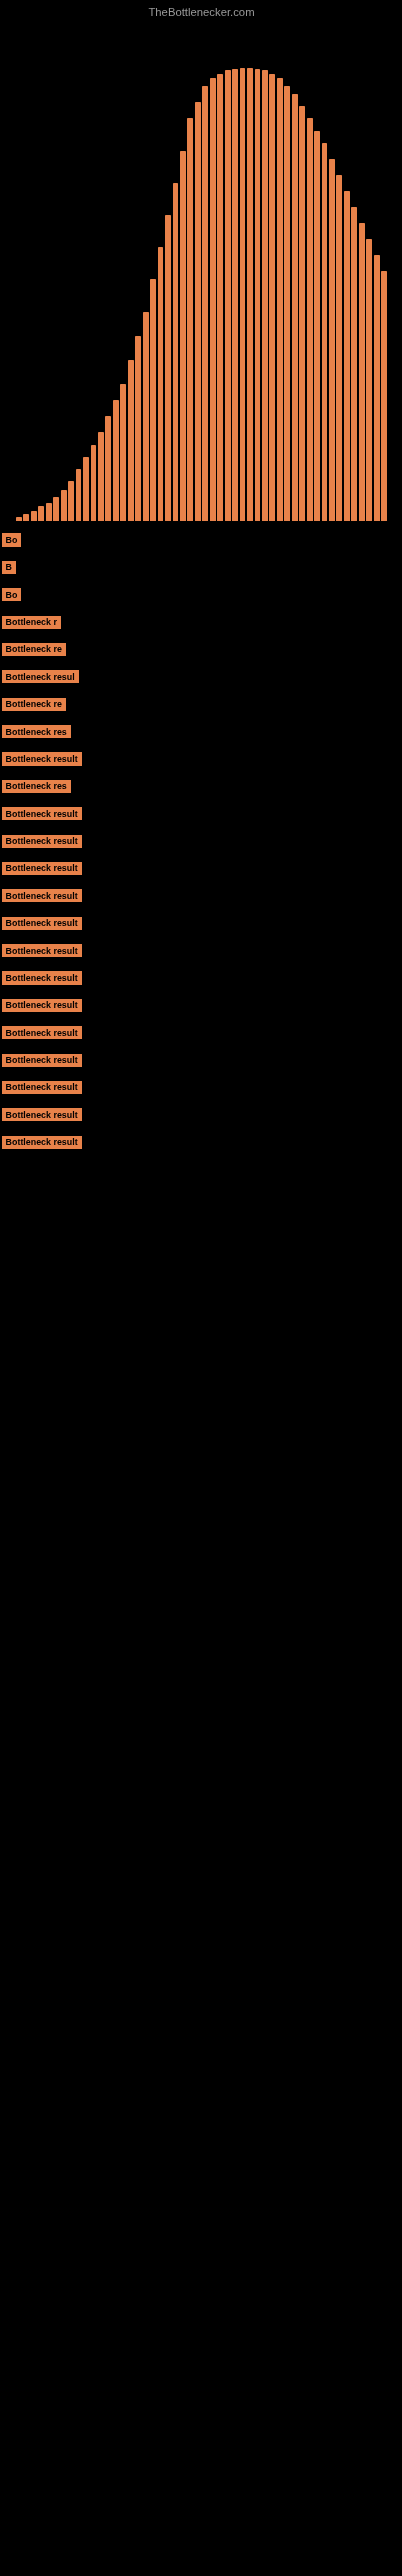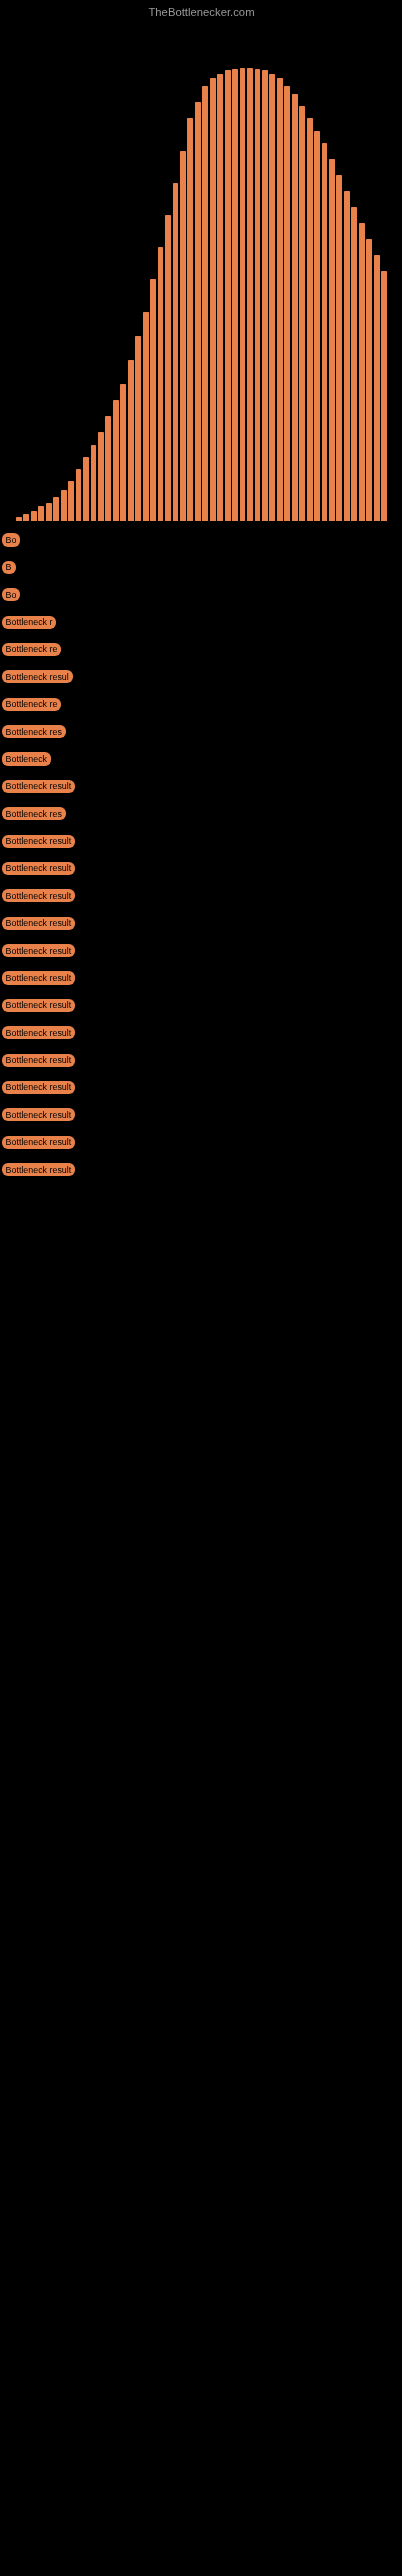--- a/index.html
+++ b/index.html
@@ -62,25 +62,24 @@
     .result-item {
       padding: 4.8px 0 4.8px 1.6px;
       margin-bottom: 1.6px;
     }
 
     .result-label {
       display: inline-block;
       background: #e8824a;
       color: #000;
       font-size: 8.9px;
-      font-weight: normal;
+      font-weight: bold;
       padding: 1.6px 4px;
       white-space: nowrap;
       overflow: hidden;
-      border-radius: 6px;
     }
   </style>
 </head>
 <body>
 
 <div class="site-title">
   <span>TheBottlenecker.com</span>
 </div>
 
 <div class="chart-area">
@@ -242,21 +241,20 @@
 <div class="results-container" id="results-container">
 
 <div class="result-item"><span class="result-label" style="max-width: 28px;">Bo</span></div>
     <div class="result-item"><span class="result-label" style="max-width: 24px;">B</span></div>
     <div class="result-item"><span class="result-label" style="max-width: 28px;">Bo</span></div>
     <div class="result-item"><span class="result-label" style="max-width: 85px;">Bottleneck r</span></div>
     <div class="result-item"><span class="result-label" style="max-width: 93px;">Bottleneck re</span></div>
     <div class="result-item"><span class="result-label" style="max-width: 113px;">Bottleneck resul</span></div>
     <div class="result-item"><span class="result-label" style="max-width: 93px;">Bottleneck re</span></div>
     <div class="result-item"><span class="result-label" style="max-width: 101px;">Bottleneck res</span></div>
-    <div class="result-item"><span class="result-label" style="max-width: 72px;">Bottleneck</span></div>
     <div class="result-item"><span class="result-label" style="max-width: 119px;">Bottleneck result</span></div>
     <div class="result-item"><span class="result-label" style="max-width: 101px;">Bottleneck res</span></div>
     <div class="result-item"><span class="result-label" style="max-width: 119px;">Bottleneck result</span></div>
     <div class="result-item"><span class="result-label" style="max-width: 119px;">Bottleneck result</span></div>
     <div class="result-item"><span class="result-label" style="max-width: 133px;">Bottleneck result</span></div>
     <div class="result-item"><span class="result-label" style="max-width: 133px;">Bottleneck result</span></div>
     <div class="result-item"><span class="result-label" style="max-width: 133px;">Bottleneck result</span></div>
     <div class="result-item"><span class="result-label" style="max-width: 133px;">Bottleneck result</span></div>
     <div class="result-item"><span class="result-label" style="max-width: 133px;">Bottleneck result</span></div>
     <div class="result-item"><span class="result-label" style="max-width: 133px;">Bottleneck result</span></div>

